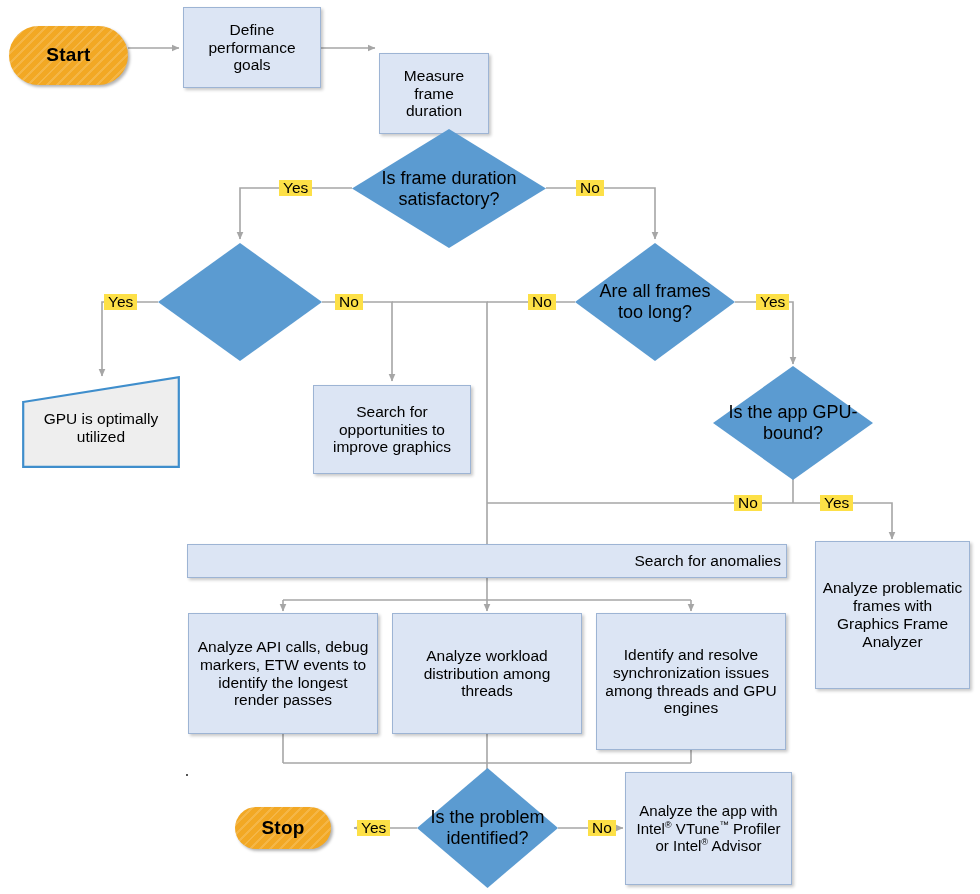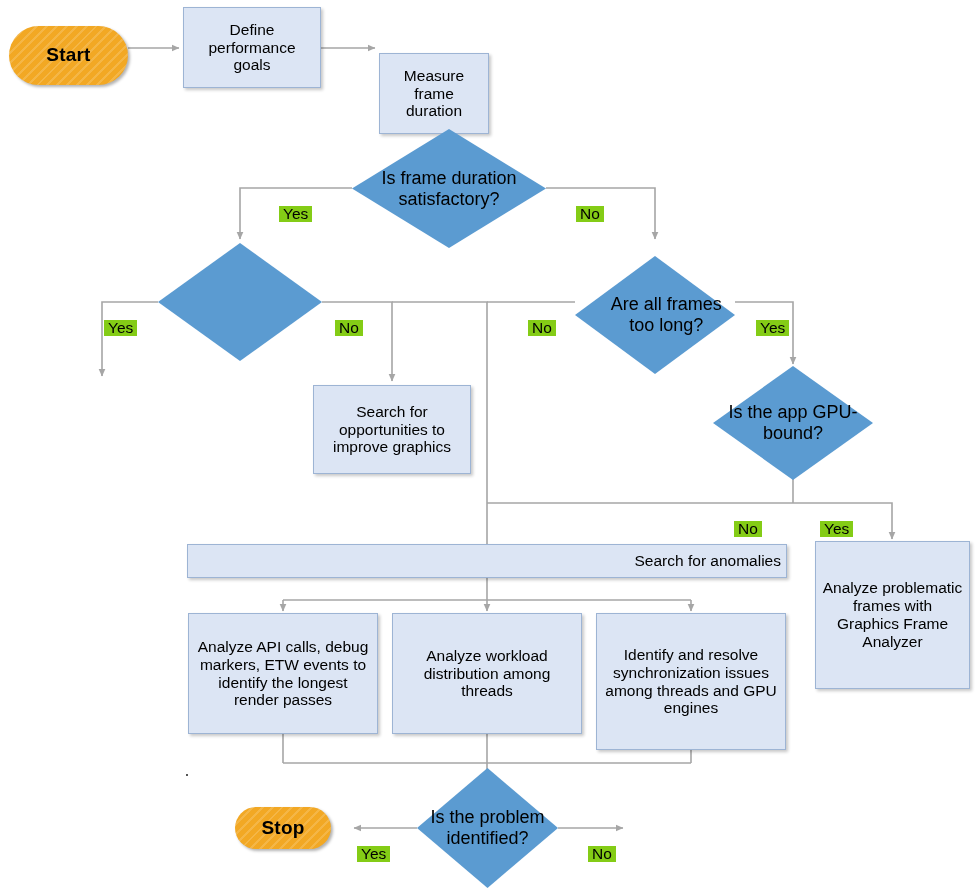--- a/index.html
+++ b/index.html
@@ -93,25 +93,24 @@
     position: relative;
     z-index: 2;
     width: 92%;
     padding-top: 12px;
   }
 
   .elabel {
     position: absolute;
     font-size: 15.5px;
     color: #000;
-    background: #84cc16;
+    background: #fde047;
     padding: 0 4px;
     white-space: nowrap;
     line-height: 1;
-    margin-top: 26px;
   }
   .speck {
     position: absolute;
     width: 2px; height: 2px;
     background: #555;
   }
   sup { font-size: 0.62em; vertical-align: super; line-height: 0; }
 </style>
 </head>
 <body>
@@ -183,26 +182,32 @@
 
   <div class="node dec" style="left:352px; top:129px; width:194px; height:119px;">
     <div class="shape"></div>
     <div class="txt">Is frame duration satisfactory?</div>
   </div>
 
   <div class="node dec" style="left:158px; top:243px; width:164px; height:118px;">
     <div class="shape"></div>
   </div>
 
+  <div class="node trap" style="left:22px; top:376px; width:158px; height:92px;">
+    <svg class="shape" viewBox="0 0 158 92" preserveAspectRatio="none">
+      <polygon points="1.2,26 156.8,1.2 156.8,90.8 1.2,90.8" fill="#eeeeee" stroke="#3f8ecc" stroke-width="2.2"></polygon>
+    </svg>
+    <div class="txt">GPU is optimally utilized</div>
+  </div>
 
   <div class="node proc" style="left:313px; top:385px; width:158px; height:89px;">
     <span>Search for opportunities to improve graphics</span>
   </div>
 
-  <div class="node dec" style="left:575px; top:256px; width:160px; height:118px;justify-content:flex-end;">
+  <div class="node dec" style="left:575px; top:243px; width:160px; height:118px;">
     <div class="shape"></div>
     <div class="txt">Are all frames too long?</div>
   </div>
 
   <div class="node dec" style="left:713px; top:366px; width:160px; height:114px;">
     <div class="shape"></div>
     <div class="txt">Is the app GPU-bound?</div>
   </div>
 
   <div class="node proc" style="left:815px; top:541px; width:155px; height:148px;">
@@ -223,20 +228,23 @@
 
   <div class="node proc" style="left:596px; top:613px; width:190px; height:137px;">
     <span>Identify and resolve synchronization issues among threads and GPU engines</span>
   </div>
 
   <div class="node dec" style="left:417px; top:768px; width:141px; height:120px;">
     <div class="shape"></div>
     <div class="txt">Is the problem identified?</div>
   </div>
 
+  <div class="node proc" style="left:625px; top:772px; width:167px; height:113px; font-size:15px;">
+    <span>Analyze the app with Intel<sup>®</sup> VTune<sup>™</sup> Profiler or Intel<sup>®</sup> Advisor</span>
+  </div>
 
   <div class="node term" style="left:235px; top:807px; width:96px; height:42px;">
     <span>Stop</span>
   </div>
 
   <div class="elabel" style="left:279px; top:180px;">Yes</div>
   <div class="elabel" style="left:576px; top:180px;">No</div>
   <div class="elabel" style="left:104px; top:294px;">Yes</div>
   <div class="elabel" style="left:335px; top:294px;">No</div>
   <div class="elabel" style="left:528px; top:294px;">No</div>

